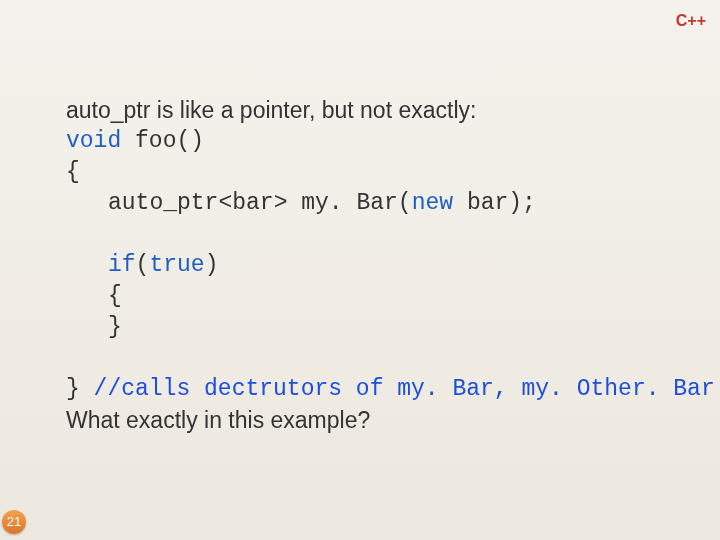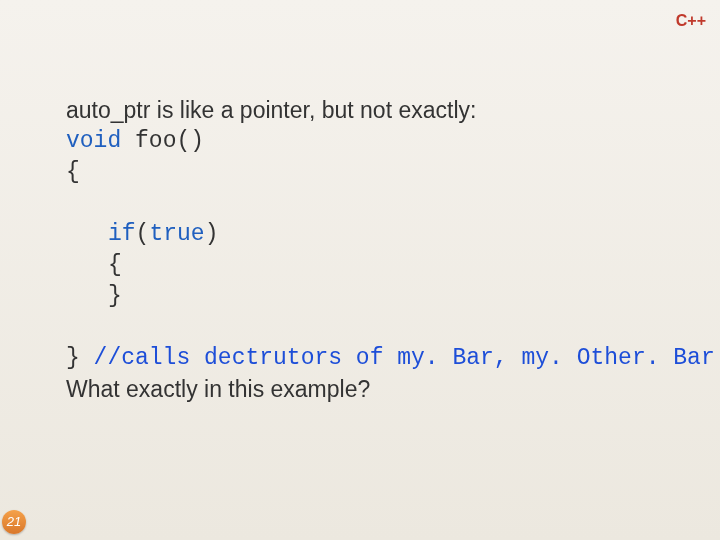--- a/index.html
+++ b/index.html
@@ -52,38 +52,38 @@
     position: absolute;
     left: 2px; bottom: 6px;
     width: 24px; height: 24px;
     border-radius: 50%;
     background: linear-gradient(to bottom, #f5a14a, #d9772a);
     color: #fff;
     font-size: 13px;
     text-align: center;
     line-height: 24px;
     box-shadow: 0 1px 2px rgba(0,0,0,0.25);
-    font-style: italic;
   }
 </style>
 </head>
 <body>
 
 <div class="slide">
 
   <div class="tagline">C++</div>
 
 
   <div class="body">
     <div>auto_ptr is like a pointer, but not exactly:</div>
 
     <div class="code"><span class="kw">void</span><span> foo()</span></div>
 
     <div class="code">{</div>
 
+    <div class="code"><span class="indent"></span><span>auto_ptr&lt;bar&gt; my. Bar(</span><span class="kw">new</span><span> bar);</span></div>
 
     <div class="code">&nbsp;</div>
 
     <div class="code"><span class="indent"></span><span class="kw">if</span><span>(</span><span class="kw">true</span><span>)</span></div>
 
     <div class="code"><span class="indent"></span><span>{</span></div>
 
 
     <div class="code"><span class="indent"></span><span>}</span></div>
 

